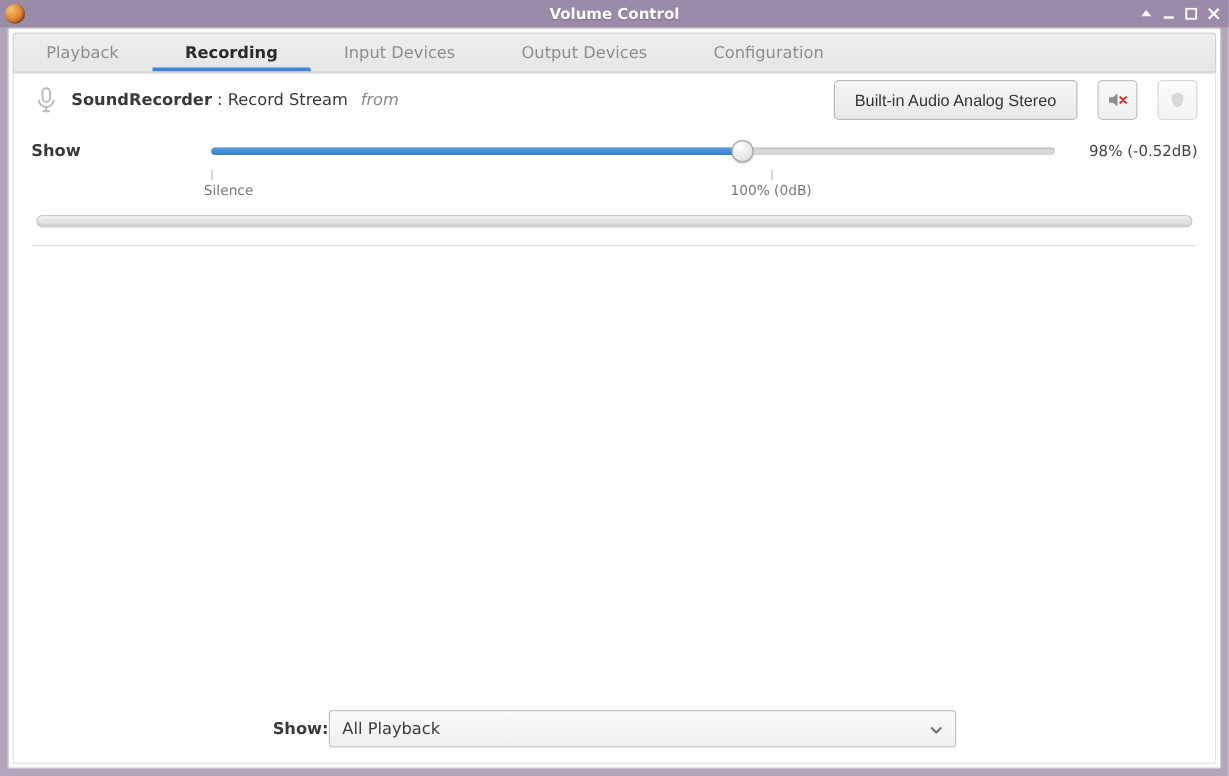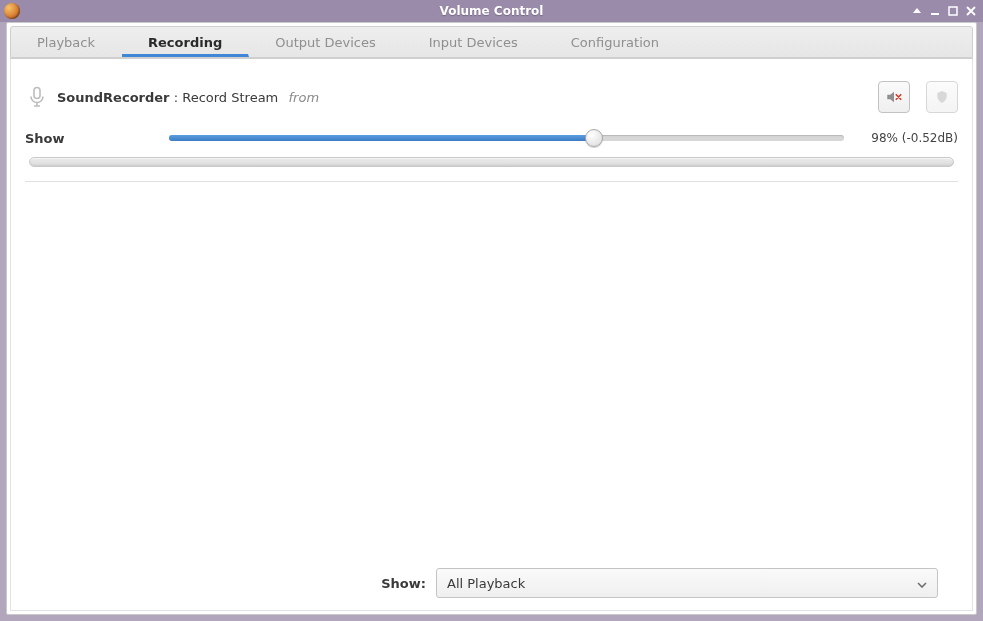--- a/index.html
+++ b/index.html
@@ -19,21 +19,21 @@
   
   .window-body { position:absolute; top:22px; left:6px; right:6px; bottom:6px; background:#fff; border:1px solid #c9c9c9; border-radius:2px; display:flex; flex-direction:column; overflow:hidden; }
 
   
   .tabbar { height:32px; margin:3px 3px 0 3px; background:linear-gradient(#eeeeee,#e6e6e6); border:1px solid #cfcfcf; border-radius:3px 3px 0 0; display:flex; align-items:stretch; }
   .tab { padding:0 26px; display:flex; align-items:center; color:#8f8f8f; font-size:13px; font-weight:400; cursor:pointer; border-right:1px solid transparent; }
   .tab.active { color:#2b2b2b; font-weight:600; border-bottom:3px solid #3f87d6; padding-top:3px; }
   .tabline { height:1px; background:#cfcfcf; margin:0 3px; }
 
   
-  .content { flex:1; margin:0 3px 3px 3px; border:1px solid #e3e3e3; border-top:none; background:#fff; padding:22px 14px 10px 14px; display:flex; flex-direction:column; }
+  .content { flex:1; margin:0 3px 3px 3px; border:1px solid #e3e3e3; border-top:none; background:#fff; padding:5px 14px 10px 14px; display:flex; flex-direction:column; }
 
   
   .stream-header { display:flex; align-items:center; gap:8px; }
   .mic-icon { width:24px; height:24px; color:#bdbdbd; flex:0 0 auto; }
   .stream-title { font-size:13px; }
   .stream-title .app { font-weight:600; }
   .stream-title .from { font-style:italic; color:#8a8a8a; padding-left:2px; }
   .stream-header .spacer { flex:1; }
   .device-btn { height:32px; padding:0 16px; border:1px solid #b9b9b9; border-radius:4px; background:linear-gradient(#f5f5f5,#e9e9e9); color:#333; font-size:13px; cursor:pointer; box-shadow: inset 0 1px 0 #fff; }
   .icon-btn { width:32px; height:32px; border:1px solid #c2c2c2; border-radius:4px; background:linear-gradient(#fafafa,#efefef); display:flex; align-items:center; justify-content:center; margin-left:8px; cursor:pointer; }
@@ -58,21 +58,21 @@
   .tick-label { position:absolute; top:10px; font-size:11px; color:#7a7a7a; transform:translateX(-50%); white-space:nowrap; }
   .tick-label.left { transform:translateX(-15%); }
   .scale-spacer-right { width:100px; }
 
   
   .level-meter { height:10px; margin:10px 4px 0 4px; background:linear-gradient(#eaeaea,#dcdcdc); border:1px solid #c9c9c9; border-radius:5px; box-shadow: inset 0 1px 1px rgba(255,255,255,.6), inset 0 -1px 2px rgba(0,0,0,.08); }
 
   .divider { height:1px; background:#e0e0e0; margin:14px 0 0 0; }
 
   
-  .footer { margin-top:auto; display:flex; align-items:center; justify-content:flex-end; gap:10px; padding:6px 20px 2px 20px; }
+  .footer { margin-top:auto; display:flex; align-items:center; justify-content:center; padding:6px 20px 2px 20px; }
   .footer-label { font-weight:600; font-size:13px; }
   .select { flex:0 0 502px; height:30px; border:1px solid #c4c4c4; border-radius:3px; background:linear-gradient(#fafafa,#efefef); display:flex; align-items:center; padding:0 10px; cursor:pointer; position:relative; }
   .select .caret { margin-left:auto; color:#6e6e6e; }
 </style>
 </head>
 <body>
 
 <div class="titlebar">
   <div class="app-icon"></div>
   <div class="title">Volume Control</div>
@@ -98,42 +98,43 @@
         </svg>
     </div>
   </div>
 </div>
 
 <div class="window-body">
 
   <div class="tabbar">
     <div class="tab">Playback</div>
     <div class="tab active">Recording</div>
+    <div class="tab">Input Devices</div>
     <div class="tab">Output Devices</div>
-    <div class="tab">Input Devices</div>
     <div class="tab">Configuration</div>
   </div>
   <div class="tabline"></div>
 
   <div class="content">
 
     <div class="stream-header">
       <span class="mic-icon">
         <svg viewBox="0 0 24 24" width="24" height="24" fill="none" stroke="currentColor" stroke-width="1.6">
           <rect x="9" y="2.5" width="6" height="11" rx="3"></rect>
           <path d="M6 11.5a6 6 0 0 0 12 0"></path>
           <path d="M12 17.5v3.5"></path>
           <path d="M9 21h6"></path>
         </svg>
       </span>
       <span class="stream-title">
         <span class="app">SoundRecorder</span><span> : </span><span>Record Stream</span>
         &nbsp;<span class="from">from</span>
       </span>
       <span class="spacer"></span>
+      <button class="device-btn">Built-in Audio Analog Stereo</button>
       <div class="icon-btn">
         <svg class="mute-ico" viewBox="0 0 24 24">
           <path d="M3 9v6h4l5 4V5L7 9H3z" fill="#8f8f8f"></path>
           <path d="M15 9l6 6M21 9l-6 6" stroke="#d43b2a" stroke-width="2.2" stroke-linecap="round"></path>
         </svg>
       </div>
       <div class="icon-btn disabled">
         <svg class="shield-ico" viewBox="0 0 24 24">
           <path d="M12 3l7 3v5c0 5-3 8-7 10-4-2-7-5-7-10V6l7-3z" fill="currentColor"></path>
         </svg>
@@ -143,20 +144,30 @@
     <div class="vol-row">
       <div class="vol-label">Show</div>
       <div class="slider-wrap">
         <div class="track"></div>
         <div class="track-fill" id="fill" style="width: 63%;"></div>
         <div class="thumb" id="thumb" style="left: 63%;"></div>
       </div>
       <div class="vol-readout">98% (-0.52dB)</div>
     </div>
 
+    <div class="scale-row">
+      <div class="scale-spacer-left"></div>
+      <div class="scale">
+        <div class="tick" id="tick-silence" style="left: 0%;"></div>
+        <div class="tick-label left" id="lbl-silence" style="left: 0%;">Silence</div>
+        <div class="tick" id="tick-100" style="left: 65%;"></div>
+        <div class="tick-label" id="lbl-100" style="left: 65%;">100% (0dB)</div>
+      </div>
+      <div class="scale-spacer-right"></div>
+    </div>
 
     <div class="level-meter"></div>
 
     <div class="divider"></div>
 
     <div class="footer">
       <span class="footer-label">Show:</span>
       <div class="select">
         <span>All Playback</span>
         <span class="caret">

